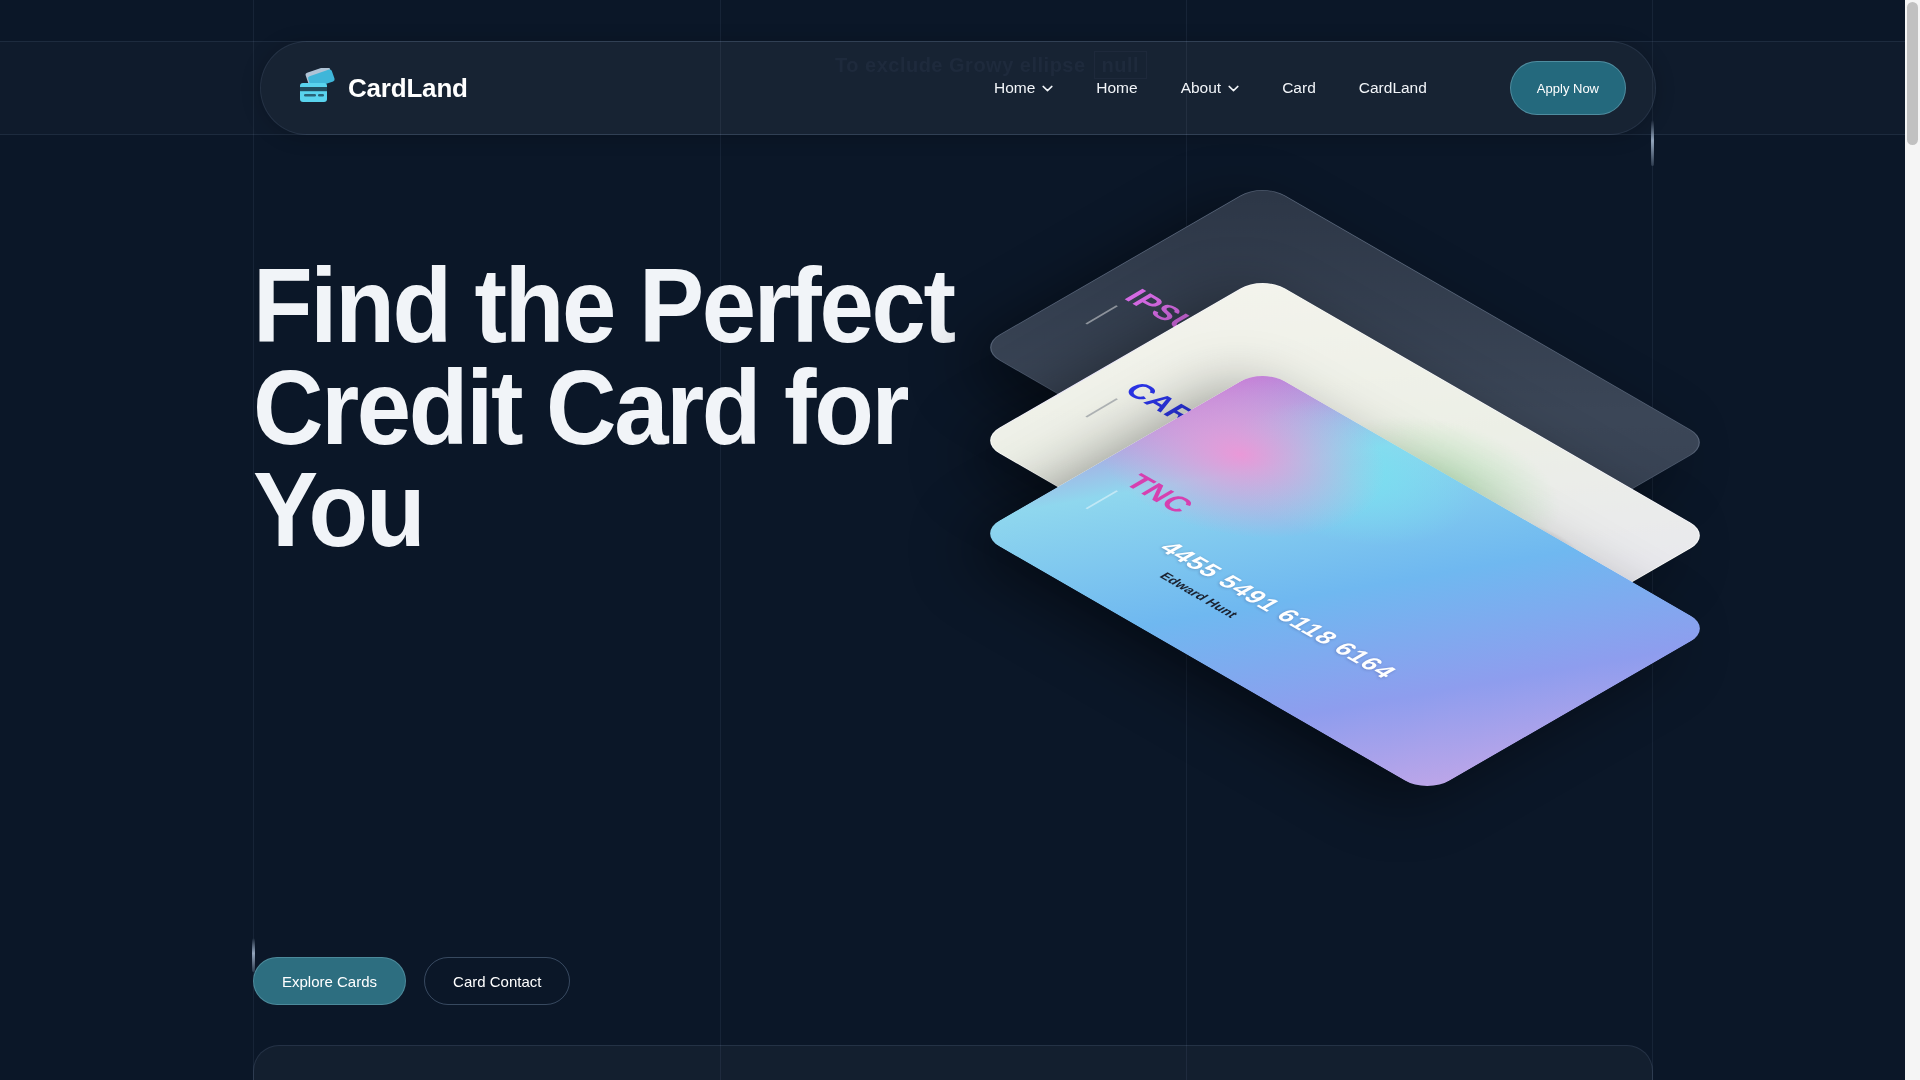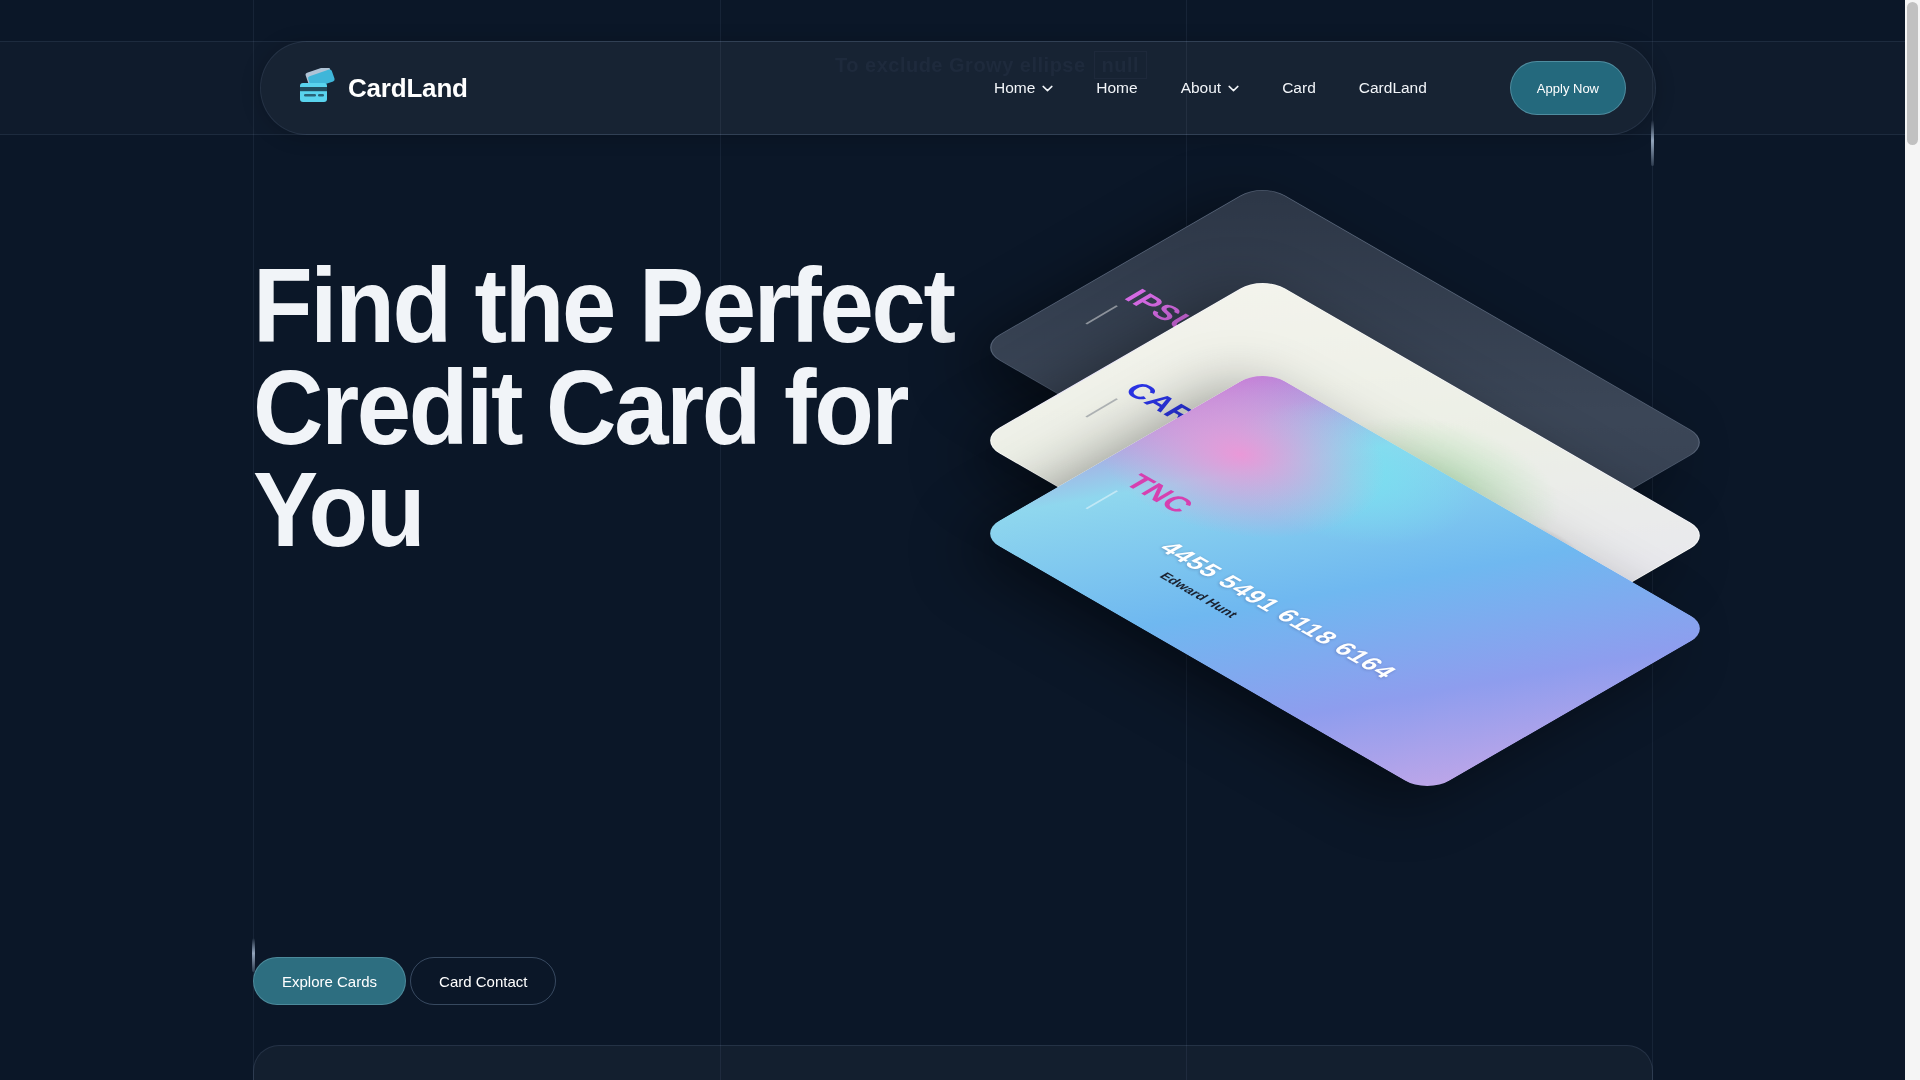--- a/index.html
+++ b/index.html
@@ -61,21 +61,21 @@
   #headline{
     position:absolute; left:253px; top:120px; width:820px;
     font-size:105px; line-height:.97; font-weight:700;
     letter-spacing:-2.5px; color:#F1F4F8;
     transform:scaleX(.93); transform-origin:left top;
   }
   #subtitle{
     position:absolute; left:253px; top:560px; width:790px;
     font-size:19.5px; line-height:1.62; color:#CBD5E1;
   }
-  #cta-row{ position:absolute; left:253px; top:822px; display:flex; gap:4px; }
+  #cta-row{ position:absolute; left:253px; top:822px; display:flex; gap:18px; }
   .btn{
     height:48px; border-radius:26px; display:flex; align-items:center;
     padding:0 28px; font-size:15px; cursor:pointer; white-space:nowrap;
   }
   .btn.primary{ background:#2D6E80; color:#fff; border:1px solid rgba(150,205,220,.3); }
   .btn.ghost{ background:transparent; color:#fff; border:1px solid rgba(160,190,225,.30); }
 
   
   #card-stack{ position:absolute; left:1085px; top:95px; width:560px; height:560px; }
   .ccard{

